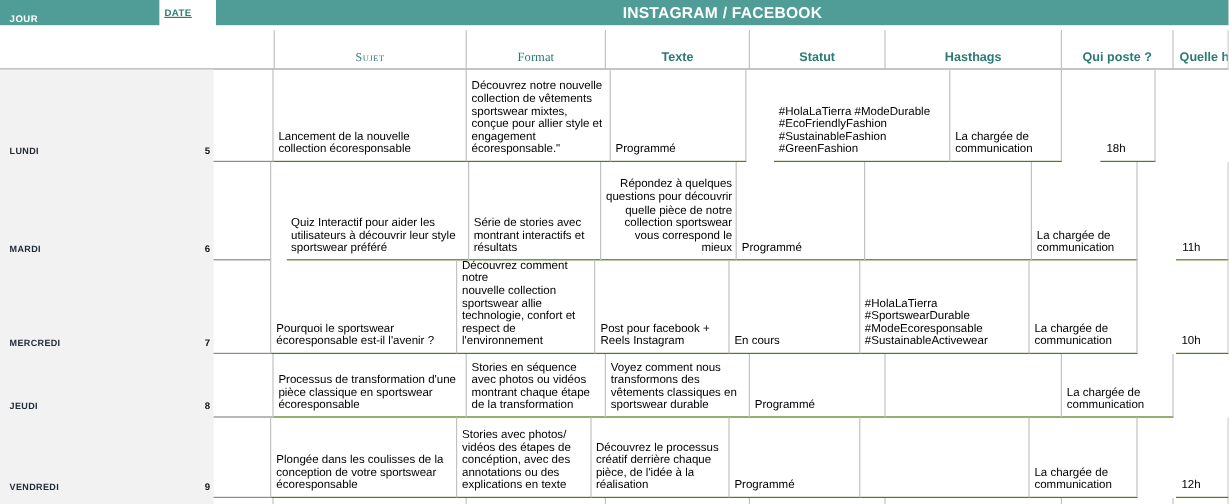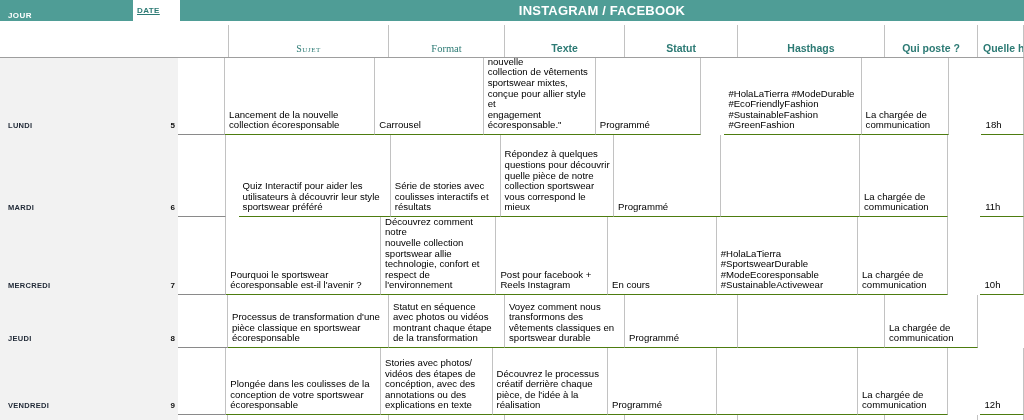--- a/index.html
+++ b/index.html
@@ -91,21 +91,20 @@
         <span class="day">VENDREDI</span>
         <span class="num">9</span>
       </div>
     </div>
 
   <div class="grid">
       <div class="row" style="height: 77px;">
         <div class="cell c-date_gap" style="width: 50px;"></div>
         <div class="cell c-sujet" style="width: 161px;">Lancement de la nouvelle
 collection écoresponsable</div>
-        <div class="cell c-format" style="width: 116px;">Carrousel</div>
         <div class="cell c-texte" style="width: 120px;">Découvrez notre nouvelle
 collection de vêtements
 sportswear mixtes,
 conçue pour allier style et
 engagement
 écoresponsable."</div>
         <div class="cell c-statut" style="width: 113px;">Programmé</div>
         <div class="cell c-hashtags" style="width: 147px; margin-left: 23px;">#HolaLaTierra #ModeDurable
 #EcoFriendlyFashion
 #SustainableFashion
@@ -113,23 +112,23 @@
         <div class="cell c-qui_poste" style="width: 93px;">La chargée de
 communication</div>
         <div class="cell c-heure" style="width: 46px;">18h</div>
       </div>
       <div class="row" style="height: 82px;">
         <div class="cell c-date_gap" style="width: 50px;"></div>
         <div class="cell c-sujet" style="width: 161px; margin-left: 13px;">Quiz Interactif pour aider les
 utilisateurs à découvrir leur style
 sportswear préféré</div>
         <div class="cell c-format" style="width: 116px;">Série de stories avec
-coulisses interactifs et
+montrant interactifs et
 résultats</div>
-        <div class="cell c-texte" style="width: 120px;">Répondez à quelques
+        <div class="cell c-texte" style="width: 120px; text-align: right;">Répondez à quelques
 questions pour découvrir
 quelle pièce de notre
 collection sportswear
 vous correspond le mieux</div>
         <div class="cell c-statut" style="width: 113px;">Programmé</div>
         <div class="cell c-hashtags" style="width: 147px;"></div>
         <div class="cell c-qui_poste" style="width: 93px;">La chargée de
 communication</div>
         <div class="cell c-heure" style="width: 46px;">11h</div>
       </div>
@@ -152,21 +151,21 @@
 #SustainableActivewear</div>
         <div class="cell c-qui_poste" style="width: 93px;">La chargée de
 communication</div>
         <div class="cell c-heure" style="width: 46px;">10h</div>
       </div>
       <div class="row" style="height: 53px;">
         <div class="cell c-date_gap" style="width: 50px;"></div>
         <div class="cell c-sujet" style="width: 161px;">Processus de transformation d'une
 pièce classique en sportswear
 écoresponsable</div>
-        <div class="cell c-format" style="width: 116px;">Statut en séquence
+        <div class="cell c-format" style="width: 116px;">Stories en séquence
 avec photos ou vidéos
 montrant chaque étape
 de la transformation</div>
         <div class="cell c-texte" style="width: 120px;">Voyez comment nous
 transformons des
 vêtements classiques en
 sportswear durable</div>
         <div class="cell c-statut" style="width: 113px;">Programmé</div>
         <div class="cell c-hashtags" style="width: 147px;"></div>
         <div class="cell c-qui_poste" style="width: 93px;">La chargée de

